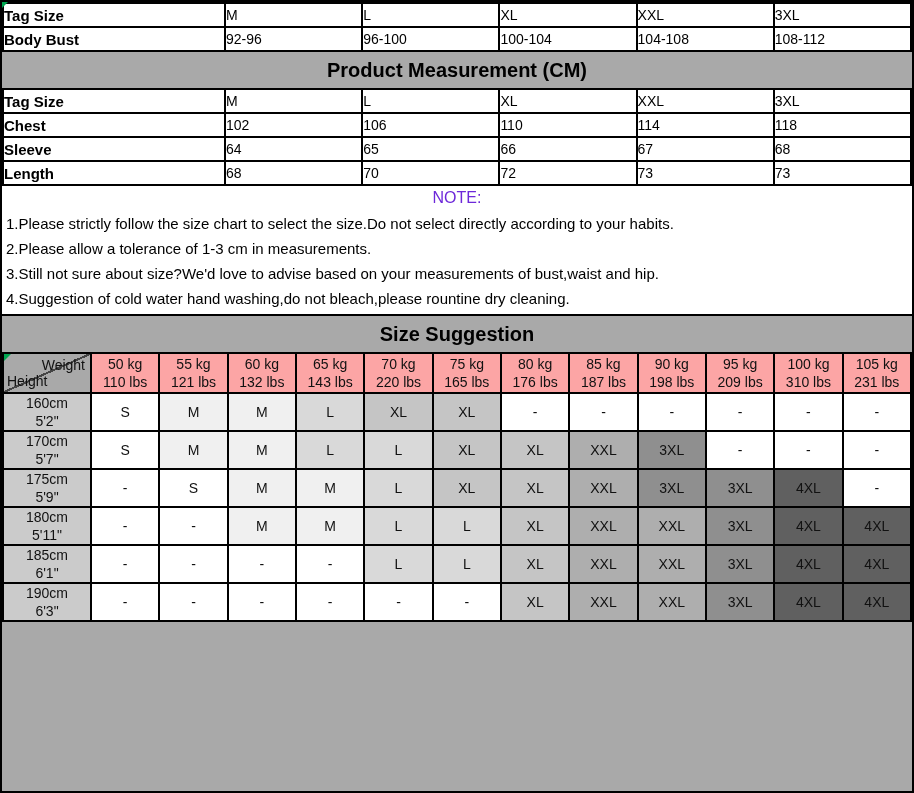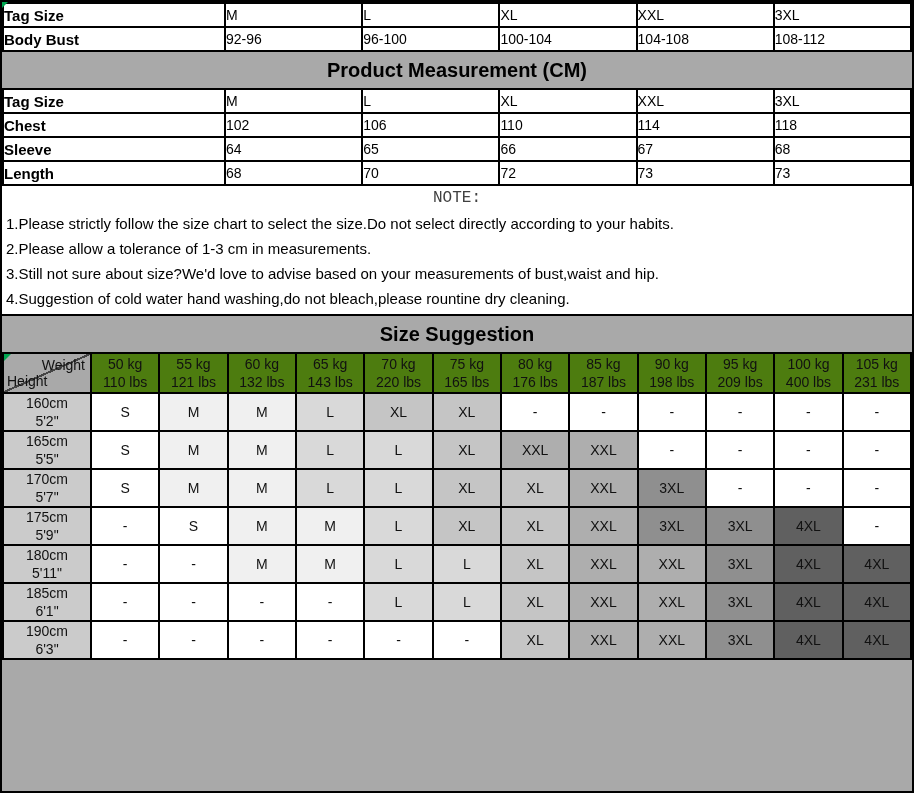--- a/index.html
+++ b/index.html
@@ -31,21 +31,21 @@
     border-bottom: 2px solid #000;
     padding: 3px 4px 0 4px;
   }
   .note-title { text-align: center; font-size: 16px; margin-bottom: 2px; }
   .note-item { font-size: 15px; margin-top: 8px; color: #000; }
   table.matrix td, table.matrix th {
     border: 2px solid #000;
     text-align: center; vertical-align: middle;
     padding: 0; font-weight: normal; color: #111;
   }
-  table.matrix th { height: 40px; font-size: 14px; line-height: 18px; background: #4d7c0f; }
+  table.matrix th { height: 40px; font-size: 14px; line-height: 18px; background: #fca5a5; }
   table.matrix td { height: 38px; font-size: 14px; }
   table.matrix td.hrow { background: #cbcbcb; line-height: 18px; }
   th.corner { position: relative; background: #a9a9a9 !important; }
   .diag {
     position: absolute; inset: 0;
     background: linear-gradient(to bottom right,
       transparent calc(50% - 1px), #444 calc(50% - 1px),
       #444 calc(50% + 1px), transparent calc(50% + 1px));
   }
   .corner-weight { position: absolute; top: 2px; right: 5px; font-size: 14px; }
@@ -135,21 +135,21 @@
           <td>68</td>
           <td>70</td>
           <td>72</td>
           <td>73</td>
           <td>73</td>
         </tr>
       </tbody>
   </table>
 
   <div class="notes">
-    <div class="note-title" style="color: #404040; font-family: Liberation Mono, monospace;">NOTE:</div>
+    <div class="note-title" style="color: #6d28d9;">NOTE:</div>
     <div>
         <div class="note-item">1.Please strictly follow the size chart to select the size.Do not select directly according to your habits.</div>
         <div class="note-item">2.Please allow a tolerance of 1-3 cm in measurements.</div>
         <div class="note-item">3.Still not sure about size?We'd love to advise based on your measurements of bust,waist and hip.</div>
         <div class="note-item">4.Suggestion of cold water hand washing,do not bleach,please rountine dry cleaning.</div>
       </div>
   </div>
 
   <div class="band">
     <span>Size Suggestion</span>
@@ -202,21 +202,21 @@
           <th>
             <div>90 kg</div>
             <div>198 lbs</div>
           </th>
           <th>
             <div>95 kg</div>
             <div>209 lbs</div>
           </th>
           <th>
             <div>100 kg</div>
-            <div>400 lbs</div>
+            <div>310 lbs</div>
           </th>
           <th>
             <div>105 kg</div>
             <div>231 lbs</div>
           </th>
         </tr>
       </thead>
     <tbody>
         <tr>
           <td class="hrow">
@@ -224,38 +224,20 @@
             <div>5'2"</div>
           </td>
           <td style="background: rgb(255, 255, 255);">S</td>
           <td style="background: rgb(240, 240, 240);">M</td>
           <td style="background: rgb(240, 240, 240);">M</td>
           <td style="background: rgb(217, 217, 217);">L</td>
           <td style="background: rgb(197, 197, 197);">XL</td>
           <td style="background: rgb(197, 197, 197);">XL</td>
           <td style="background: rgb(255, 255, 255);">-</td>
           <td style="background: rgb(255, 255, 255);">-</td>
-          <td style="background: rgb(255, 255, 255);">-</td>
-          <td style="background: rgb(255, 255, 255);">-</td>
-          <td style="background: rgb(255, 255, 255);">-</td>
-          <td style="background: rgb(255, 255, 255);">-</td>
-        </tr>
-        <tr>
-          <td class="hrow">
-            <div>165cm</div>
-            <div>5'5"</div>
-          </td>
-          <td style="background: rgb(255, 255, 255);">S</td>
-          <td style="background: rgb(240, 240, 240);">M</td>
-          <td style="background: rgb(240, 240, 240);">M</td>
-          <td style="background: rgb(217, 217, 217);">L</td>
-          <td style="background: rgb(217, 217, 217);">L</td>
-          <td style="background: rgb(197, 197, 197);">XL</td>
-          <td style="background: rgb(174, 174, 174);">XXL</td>
-          <td style="background: rgb(174, 174, 174);">XXL</td>
           <td style="background: rgb(255, 255, 255);">-</td>
           <td style="background: rgb(255, 255, 255);">-</td>
           <td style="background: rgb(255, 255, 255);">-</td>
           <td style="background: rgb(255, 255, 255);">-</td>
         </tr>
         <tr>
           <td class="hrow">
             <div>170cm</div>
             <div>5'7"</div>
           </td>

